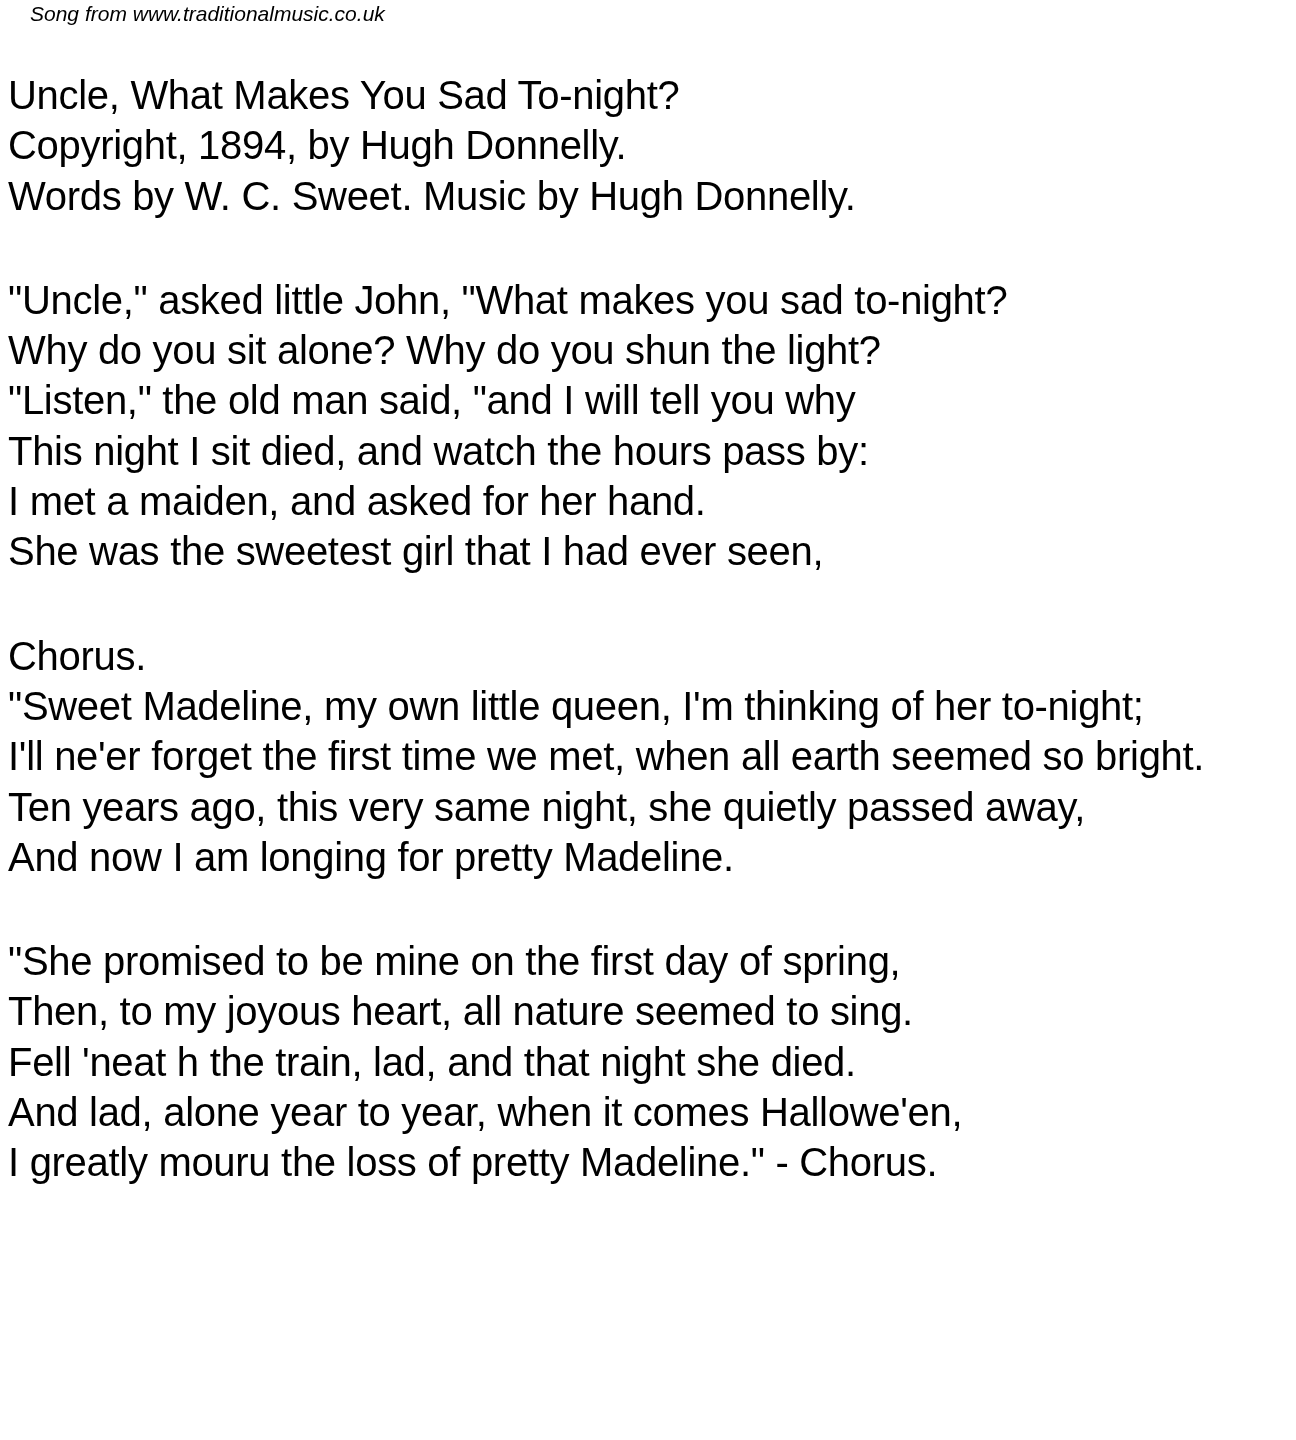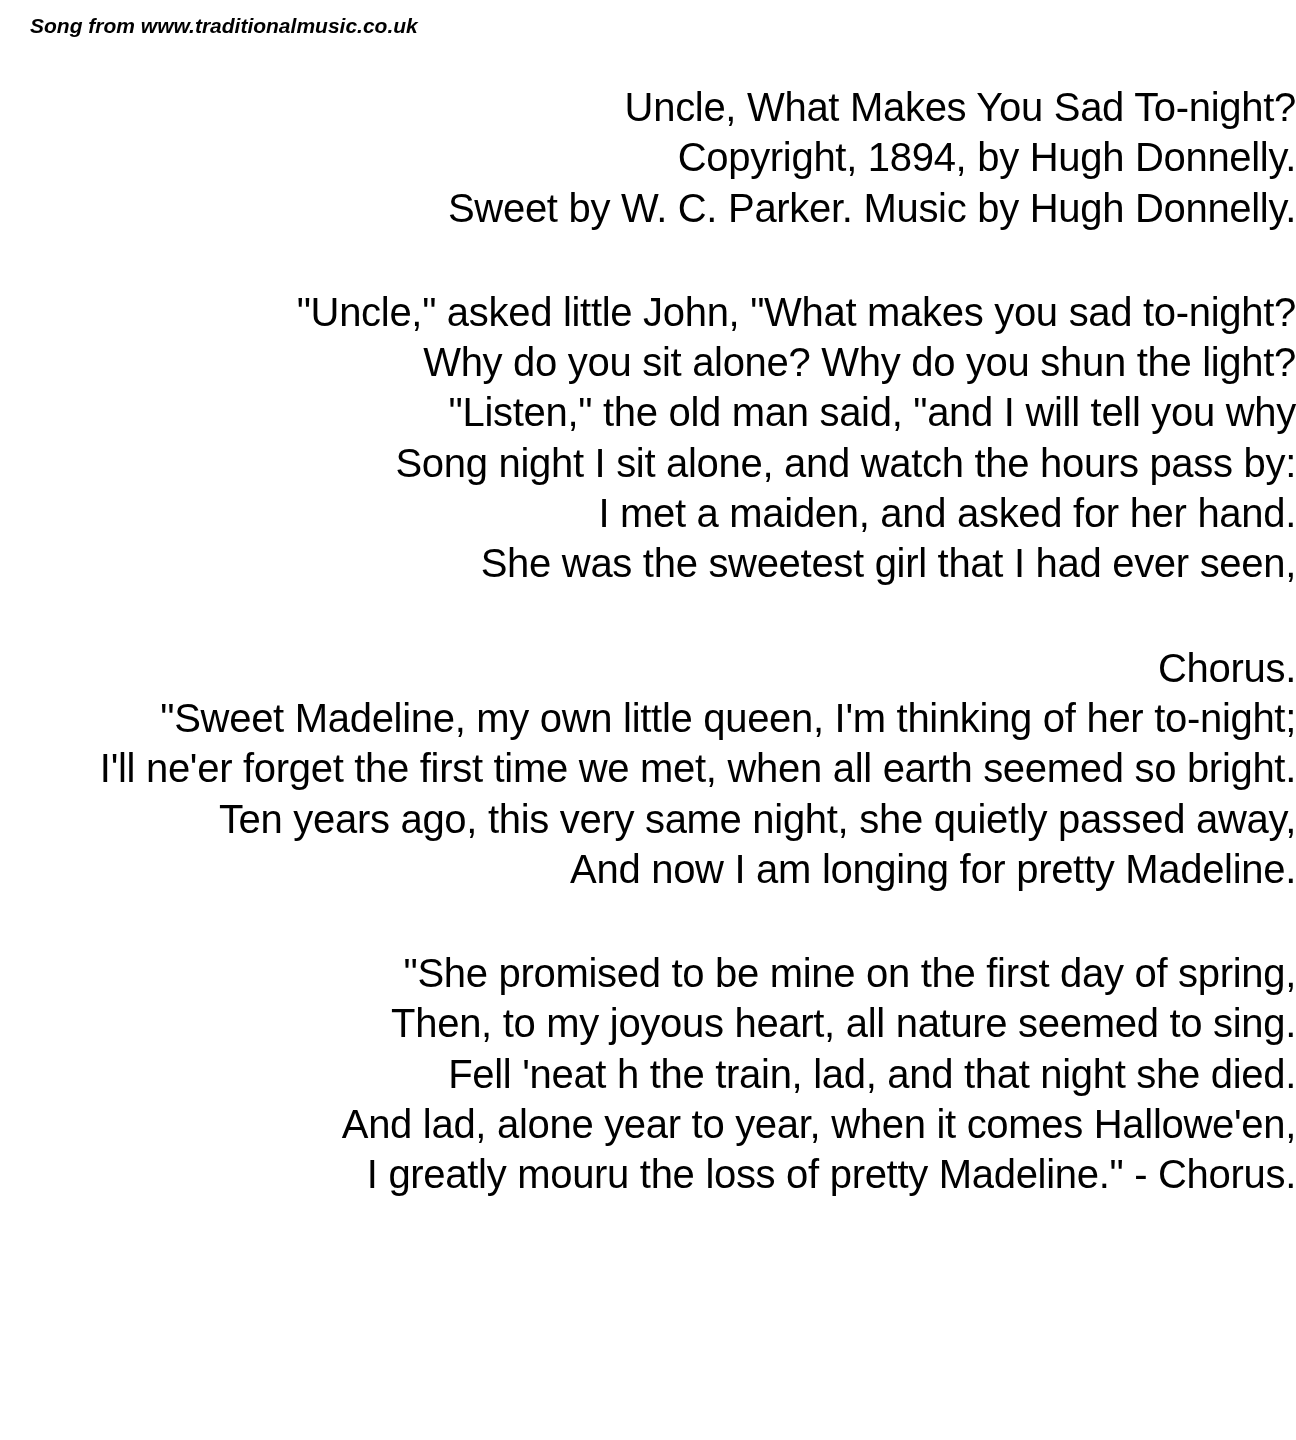--- a/index.html
+++ b/index.html
@@ -9,62 +9,61 @@
     color: #000000;
   }
   body {
     width: 1296px;
     height: 1440px;
     overflow: hidden;
     font-family: "Liberation Sans", sans-serif;
   }
   .source-note {
     font-style: italic;
-    font-weight: bold;
+    font-weight: normal;
     font-size: 21px;
     line-height: 27px;
-    padding: 12px 0 0 30px;
+    padding: 0 0 0 30px;
     white-space: nowrap;
   }
   .lyrics {
     margin-top: 43px;
     padding-left: 8px;
     font-size: 40px;
     line-height: 50.3px;
     letter-spacing: -0.3px;
     white-space: nowrap;
   }
   .stanza {
     margin: 0 0 54px 0;
-    text-align: right;
   }
   .line {
     min-height: 50.3px;
   }
 </style>
 </head>
 <body>
 
 <div>
 
   <div class="source-note">Song from www.traditionalmusic.co.uk</div>
 
   <div class="lyrics">
 
     <div class="stanza">
       <div class="line">Uncle, What Makes You Sad To-night?</div>
       <div class="line">Copyright, 1894, by Hugh Donnelly.</div>
-      <div class="line">Sweet by W. C. Parker. Music by Hugh Donnelly.</div>
+      <div class="line">Words by W. C. Sweet. Music by Hugh Donnelly.</div>
     </div>
 
     <div class="stanza">
       <div class="line">"Uncle," asked little John, "What makes you sad to-night?</div>
       <div class="line">Why do you sit alone? Why do you shun the light?</div>
       <div class="line">"Listen," the old man said, "and I will tell you why</div>
-      <div class="line">Song night I sit alone, and watch the hours pass by:</div>
+      <div class="line">This night I sit died, and watch the hours pass by:</div>
       <div class="line">I met a maiden, and asked for her hand.</div>
       <div class="line">She was the sweetest girl that I had ever seen,</div>
     </div>
 
     <div class="stanza">
       <div class="line">Chorus.</div>
       <div class="line">"Sweet Madeline, my own little queen, I'm thinking of her to-night;</div>
       <div class="line">I'll ne'er forget the first time we met, when all earth seemed so bright.</div>
       <div class="line">Ten years ago, this very same night, she quietly passed away,</div>
       <div class="line">And now I am longing for pretty Madeline.</div>

